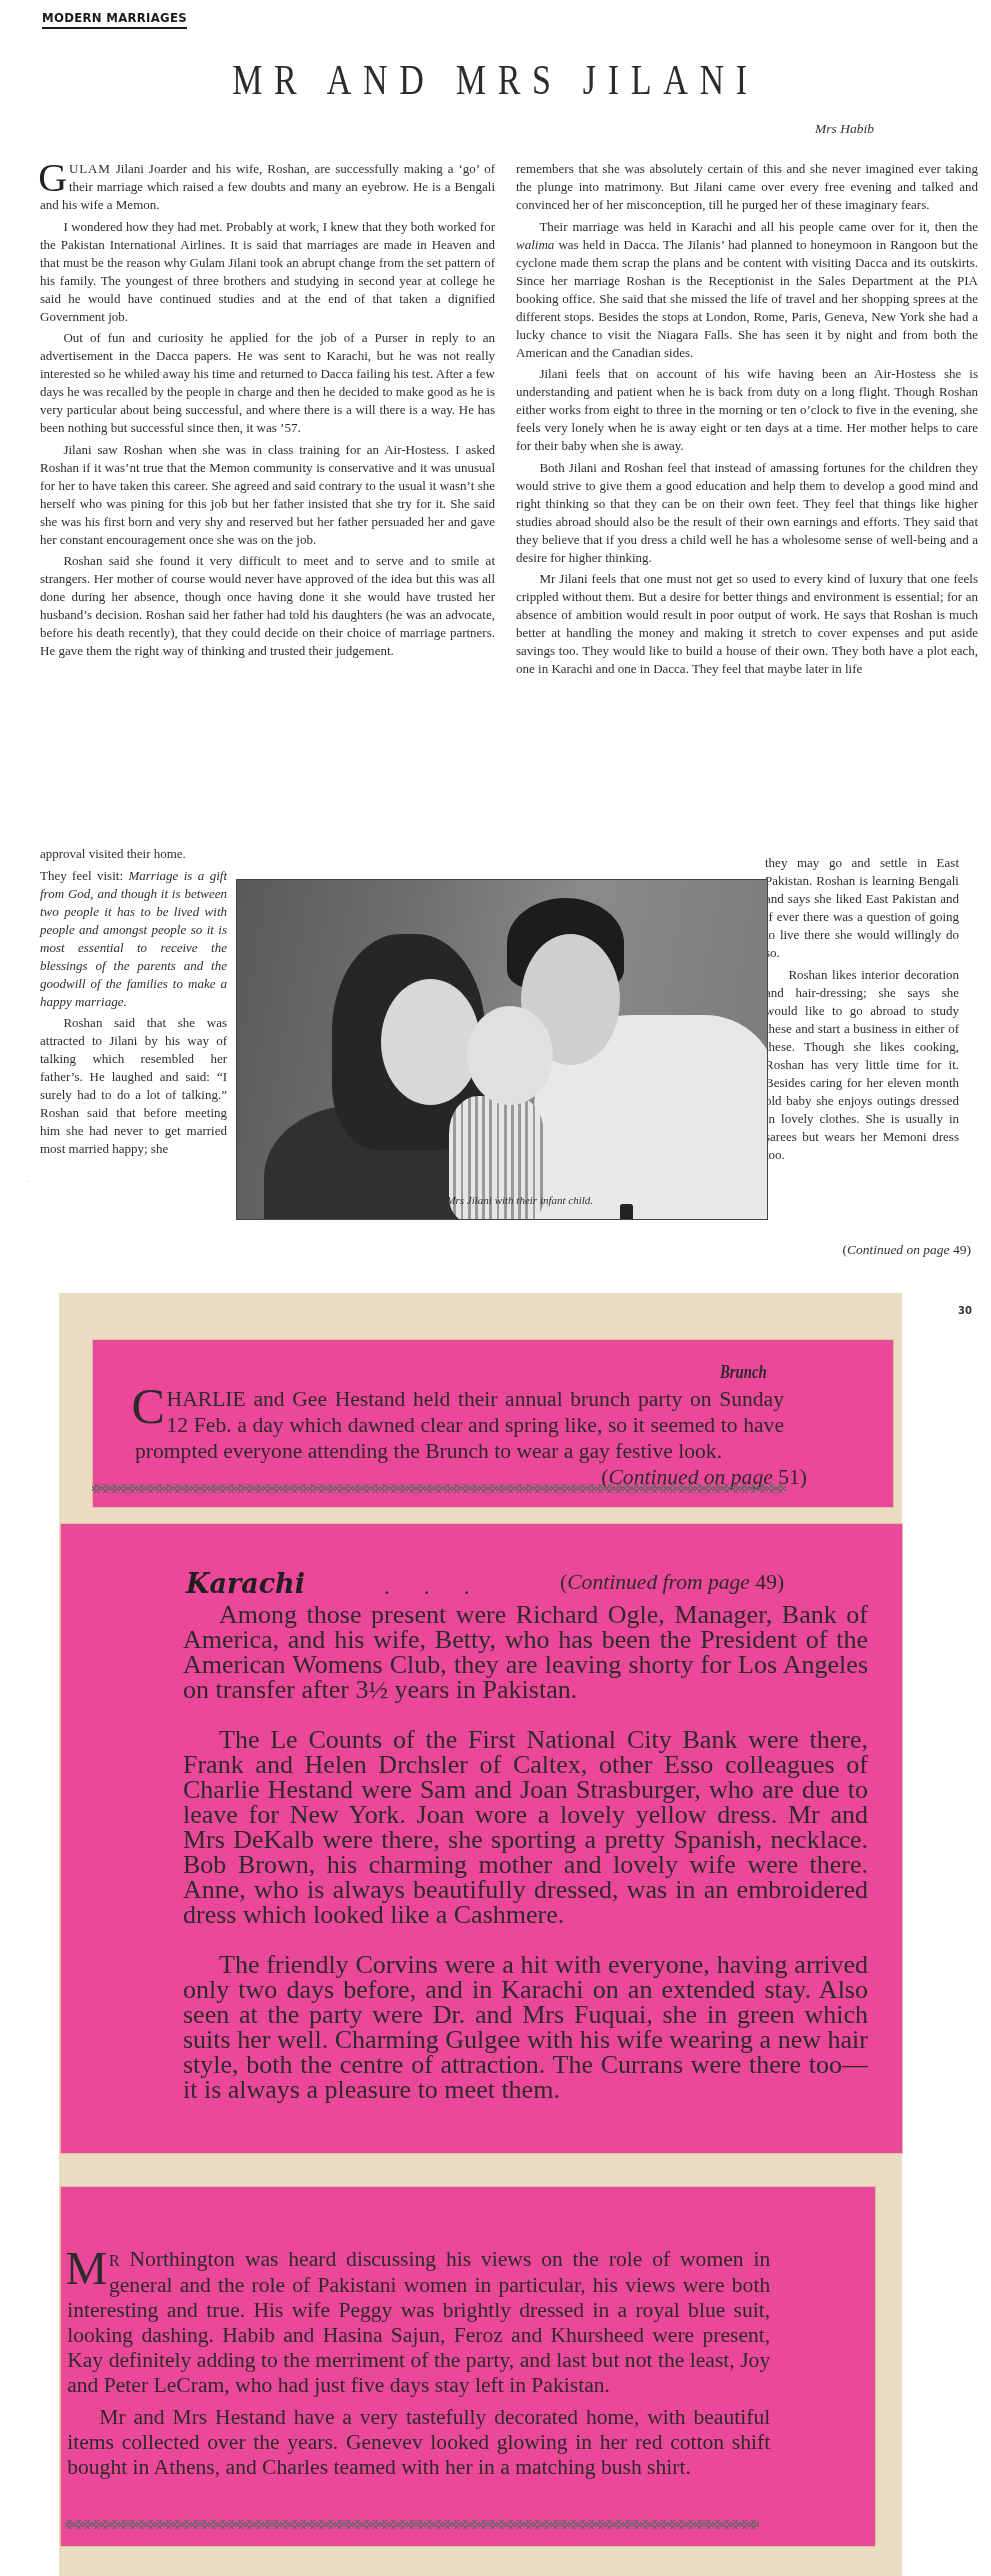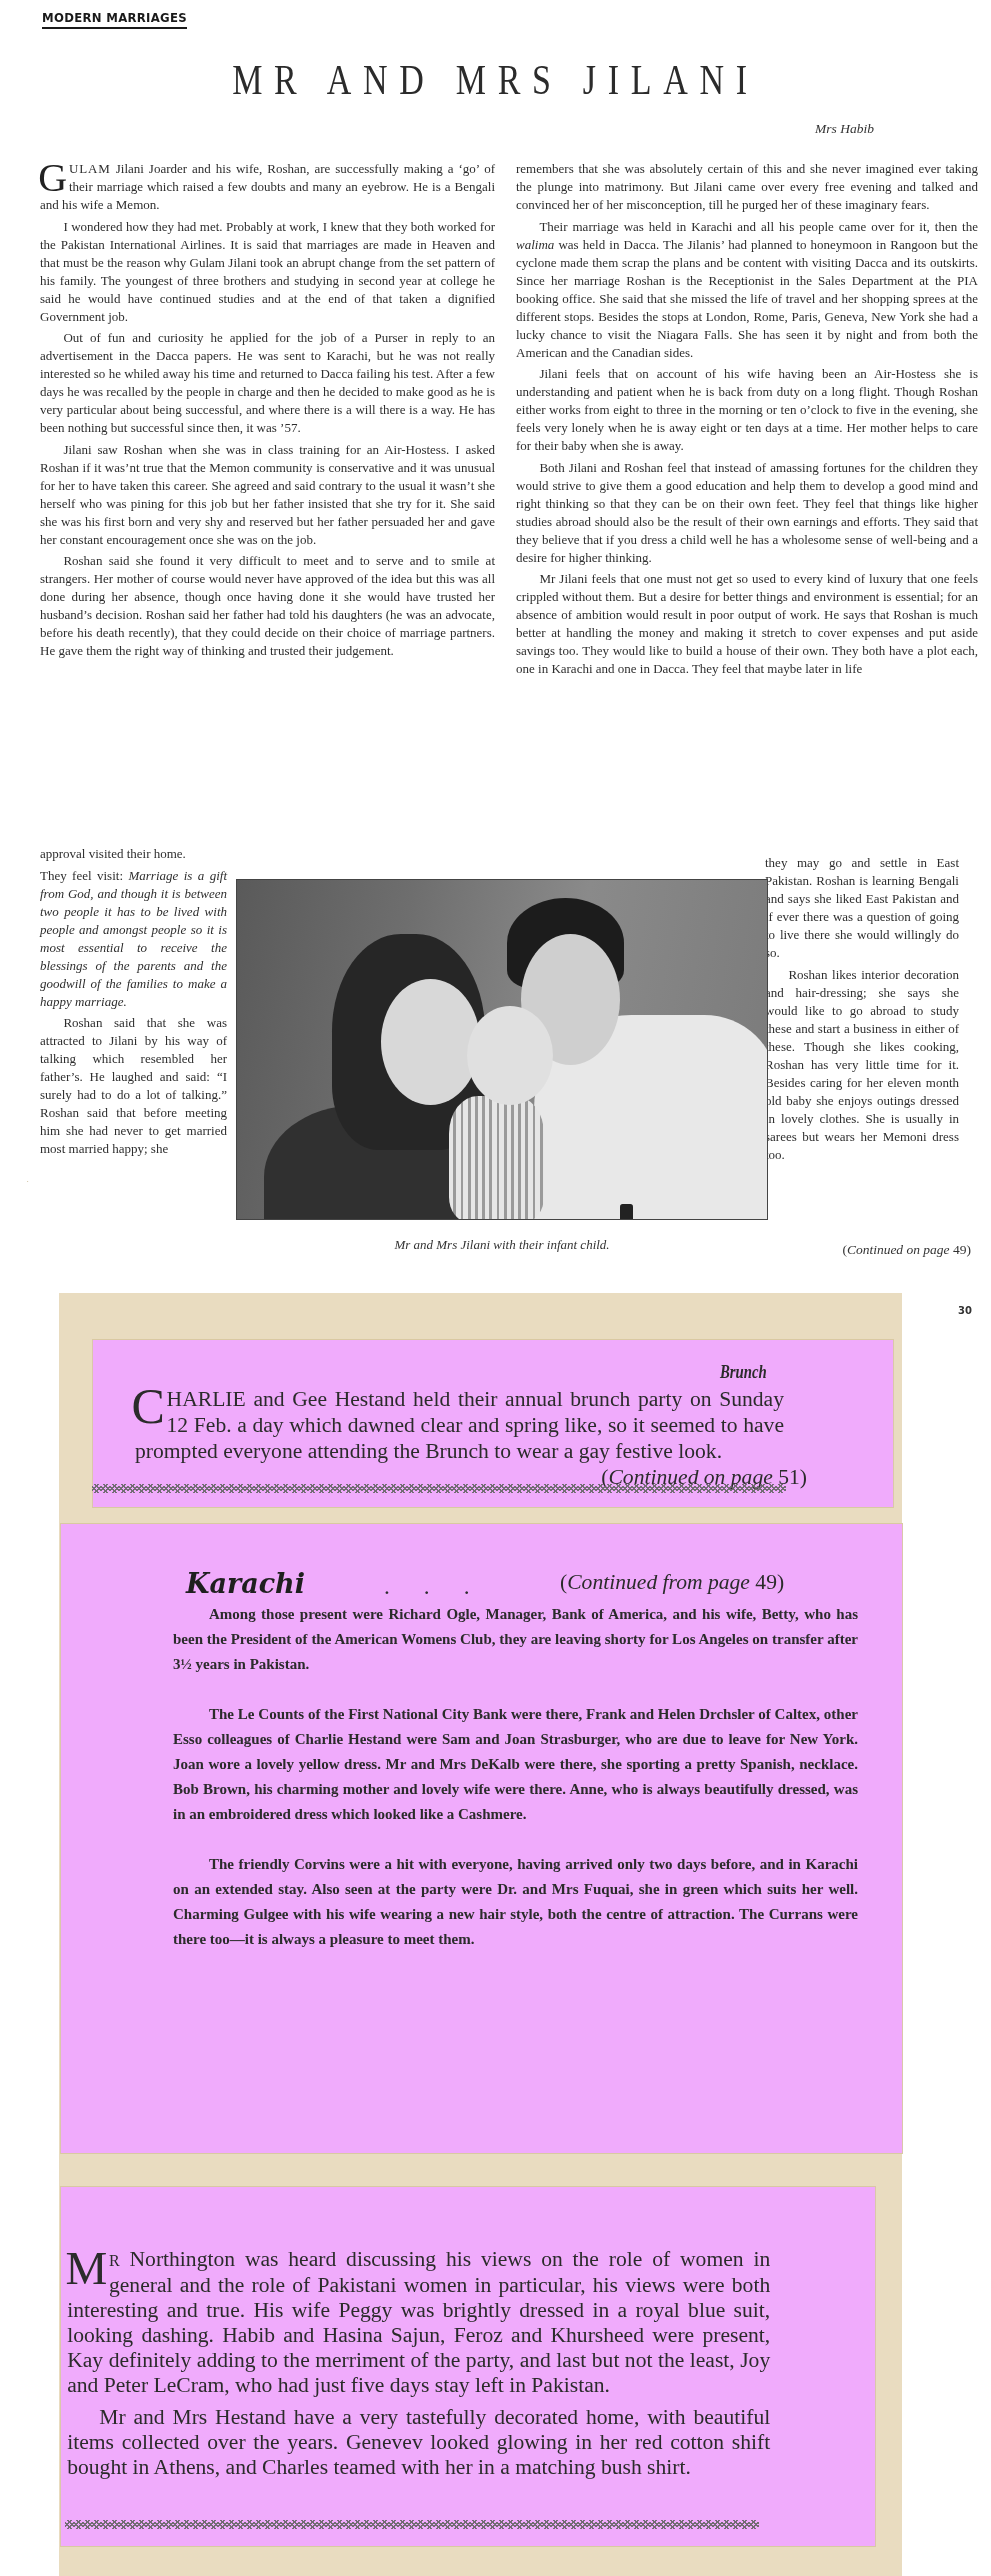--- a/index.html
+++ b/index.html
@@ -56,39 +56,39 @@
   .photo .woman-face { left: 144px; top: 99px; width: 99px; height: 126px; background: #d8d8d8; }
   .photo .woman-body { left: 27px; top: 225px; width: 234px; height: 180px; background: #303030; border-radius: 40% 40% 0 0; }
   .photo .man-hair { left: 270px; top: 18px; width: 117px; height: 90px; background: #1c1c1c; border-radius: 50% 50% 20% 20%; }
   .photo .man-face { left: 284px; top: 54px; width: 99px; height: 131px; background: #cfcfcf; }
   .photo .man-body { left: 297px; top: 135px; width: 243px; height: 234px; background: #e8e8e8; border-radius: 40% 30% 0 0; }
   .photo .baby-head { left: 230px; top: 126px; width: 86px; height: 99px; background: #e0e0e0; }
   .photo .baby-body { left: 212px; top: 216px; width: 95px; height: 126px; background: repeating-linear-gradient(90deg, #e6e6e6 0 4.5px, #9a9a9a 4.5px 7.2px); border-radius: 30% 30% 20% 20%; }
   .photo .watch { left: 383px; top: 324px; width: 12.6px; height: 20px; background: #222; border-radius: 2.7px; }
 
   .caption {
-    position: absolute; left: 236px; width: 532px; top: 1237px; text-align: center;
-    font-family: "Liberation Serif", serif; font-style: italic; font-size: 13px; color: #333;
+    position: absolute; left: 236px; width: 532px; top: 1194px; text-align: center;
+    font-family: "Liberation Serif", serif; font-style: italic; font-size: 11px; color: #333;
   }
 
   
   .tear {
     position: absolute; left: 27px; top: 1181px; width: 108px; height: 99px;
     background: #fff;
     clip-path: polygon(0 0, 40% 28%, 100% 55%, 88% 100%, 0 100%);
     border-top: 0.9px solid #c8b690;
   }
 
   
   .board {
     position: absolute; left: 59px; top: 1293px; width: 843px; height: 1283px;
     background: #e9dcc0;
   }
   .clip {
-    position: absolute; background: #f0abfc;
+    position: absolute; background: #ec4899;
     box-shadow: 0 0 0 0.9px #d9c9a2 inset;
     font-family: "Liberation Serif", serif; color: #2b2b2b;
   }
   .clip-brunch { left: 92px; top: 1339px; width: 802px; height: 169px; }
   .clip-karachi { left: 60px; top: 1523px; width: 843px; height: 631px; }
   .clip-northington { left: 60px; top: 2186px; width: 816px; height: 361px; }
 
   .condensed { display: inline-block; transform: scaleX(0.82); transform-origin: left top; width: 122%; }
 
   .brunch-head { position: absolute; right: 117px; top: 23.4px; font-style: italic; font-weight: bold; font-size: 18px; }
@@ -105,21 +105,21 @@
       linear-gradient(-45deg, transparent 60%, #666 60%, #666 72%, transparent 72%) 0 0/9px 9px;
     opacity: 0.9;
   }
   .zig-brunch { left: 16px; top: 1484px; width: 694px; }
   .zig-north { left: 65px; top: 2520px; width: 694px; }
 
   .karachi-head { position: absolute; left: 126px; top: 45px; font-family: "DejaVu Serif", serif; font-weight: bold; font-style: italic; font-size: 27px; color: #1f1f1f; }
   .karachi-dots { position: absolute; left: 324px; top: 50px; font-size: 23.4px; letter-spacing: 34px; }
   .karachi-cont { position: absolute; left: 500px; top: 47px; font-size: 21.6px; }
   .karachi-cont i { }
-  .karachi-body { position: absolute; left: 113px; top: 79px; width: 685px; font-size: 15px; line-height: 25px; text-align: justify; font-weight: bold; }
+  .karachi-body { position: absolute; left: 123px; top: 79px; width: 685px; font-size: 26px; line-height: 25px; text-align: justify; }
   .karachi-body p { text-indent: 36px; margin-bottom: 25px; }
 
   .north-body { position: absolute; left: 7.2px; top: 61px; width: 703px; font-size: 21.6px; line-height: 25px; text-align: justify; }
   .north-body p { margin-bottom: 7.2px; text-indent: 32px; }
   .north-body p.first { text-indent: 0; }
   .north-body .dropcap3 { float: left; font-size: 47px; line-height: 38px; margin: 1.8px 1.8px 0 -1.8px; }
 
   .page-number { position: absolute; left: 958px; top: 1305px; font-family: "DejaVu Sans", sans-serif; font-size: 10px; font-weight: bold; color: #333; }
 </style>
 </head>

